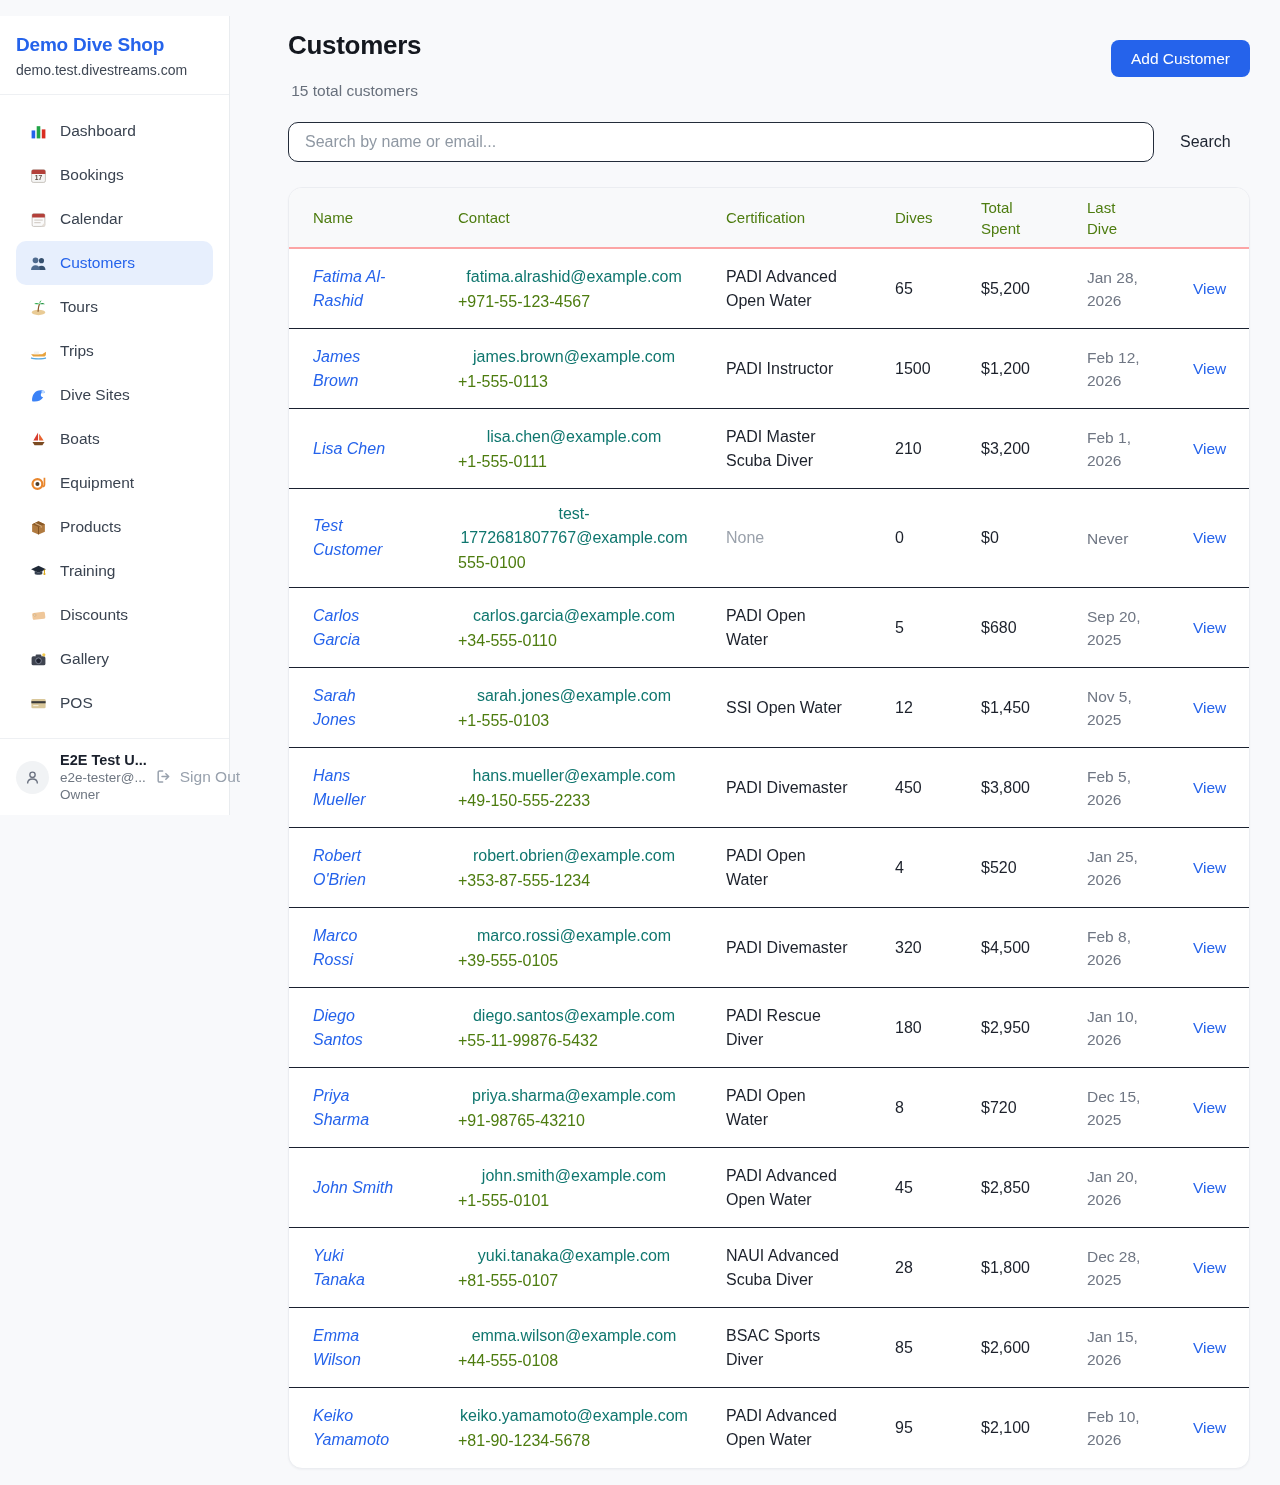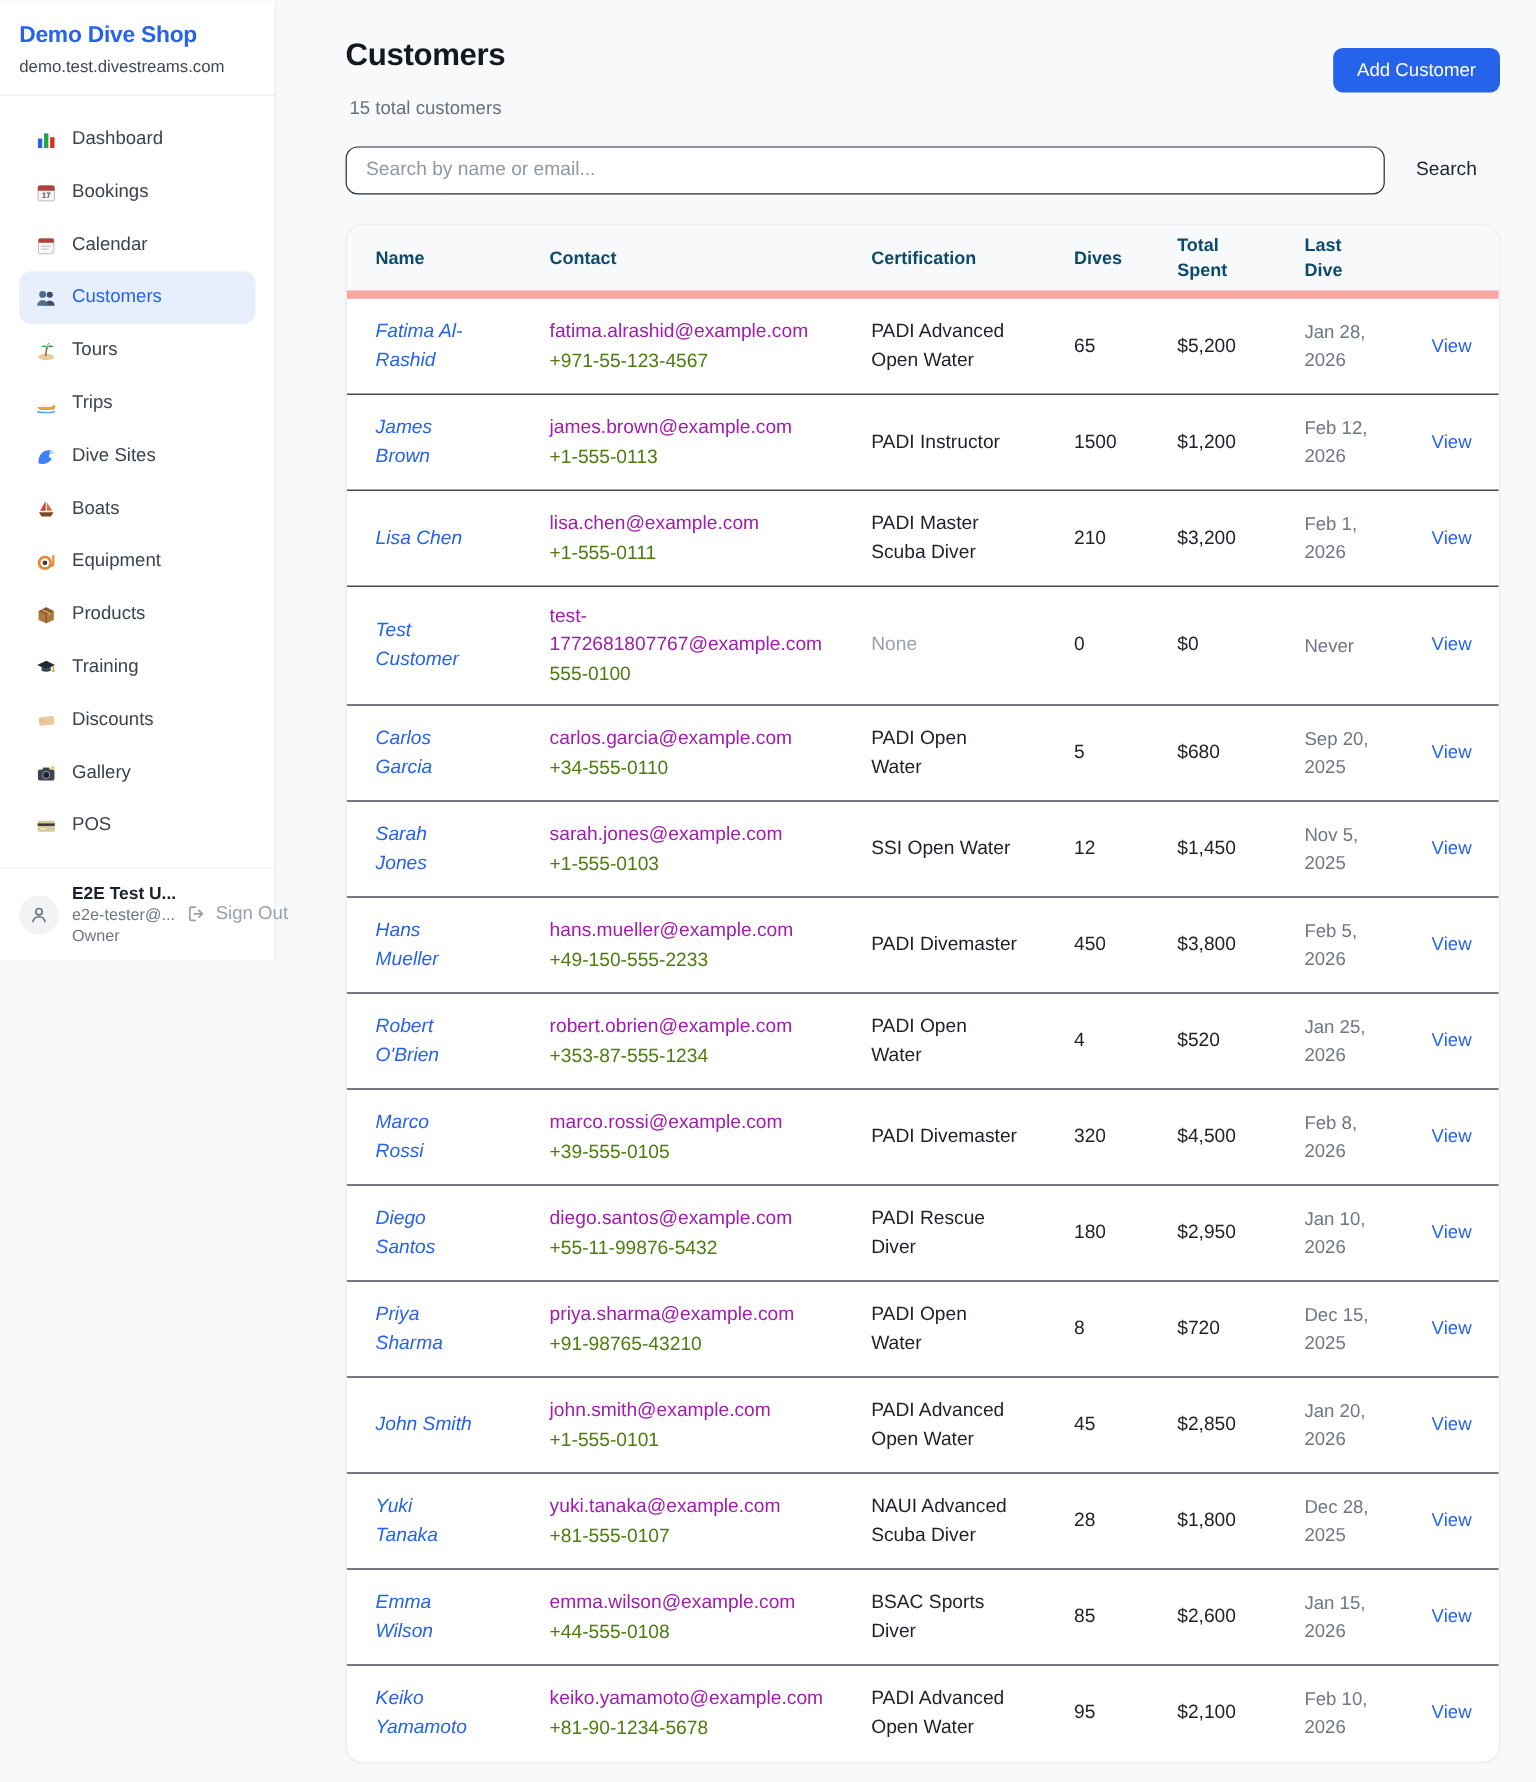--- a/index.html
+++ b/index.html
@@ -8,21 +8,21 @@
     font-family:"Liberation Sans", sans-serif;
     background:#f8f9fb;
     color:#1c212b;
     position:relative;
     overflow:hidden;
   }
   a { text-decoration:none; cursor:pointer; }
 
   
   .sidebar {
-    position:absolute; left:0; top:1px;
+    position:absolute; left:0; top:16px;
     width:230px; height:799px;
     background:#ffffff;
     border-right:1px solid #e9ecef;
   }
   .logo-block { padding:18px 16px 16px 16px; border-bottom:1px solid #eef0f3; }
   .shop-name { color:#2563eb; font-size:19px; font-weight:700; letter-spacing:-0.2px; }
   .shop-domain { color:#3f4754; font-size:14px; margin-top:6px; }
   .nav { padding:14px 16px 8px 16px; }
   .nav-item {
     display:flex; align-items:center; gap:13px;
@@ -90,34 +90,34 @@
   }
   .tgrid {
     display:grid;
     grid-template-columns:145px 268px 169px 86px 106px 106px 1fr;
     align-items:center;
     padding:0 24px;
   }
   .thead {
     min-height:61px;
     background:#f8f9fa;
-    color:#0c4a6e; font-size:15px; font-weight:700;
-    border-bottom:7px solid #fca5a5;
+    color:#4d7c0f; font-size:15px; font-weight:400;
+    border-bottom:2px solid #fca5a5;
   }
   .th-narrow { display:inline-block; width:48px; line-height:21px; }
   .trow {
     min-height:80px;
     border-bottom:1px solid #1a2130;
     font-size:16px;
     padding-top:13px; padding-bottom:13px;
   }
   .trow:last-child { border-bottom:none; }
   .c-name { display:block; width:81px; color:#2563eb; line-height:24px;font-style:italic; }
   .c-contact { padding-right:36px; }
-  .c-email { color:#a21caf; line-height:24px; overflow-wrap:break-word; }
+  .c-email { color:#0f766e; line-height:24px; overflow-wrap:break-word;text-align:center; }
   .c-phone { color:#4d7c0f; font-size:16px; line-height:23px; margin-top:1px; }
   .c-cert { display:block; width:122px; color:#1c212b; line-height:24px; }
   .c-cert.muted { color:#9aa1ab; }
   .c-dives, .c-total { color:#1c212b; }
   .c-last { display:block; width:64px; color:#6f7683; font-size:15.5px; line-height:23px; }
   .c-view { color:#2563eb; font-size:15.5px; }
 </style>
 </head>
 <body>
 

